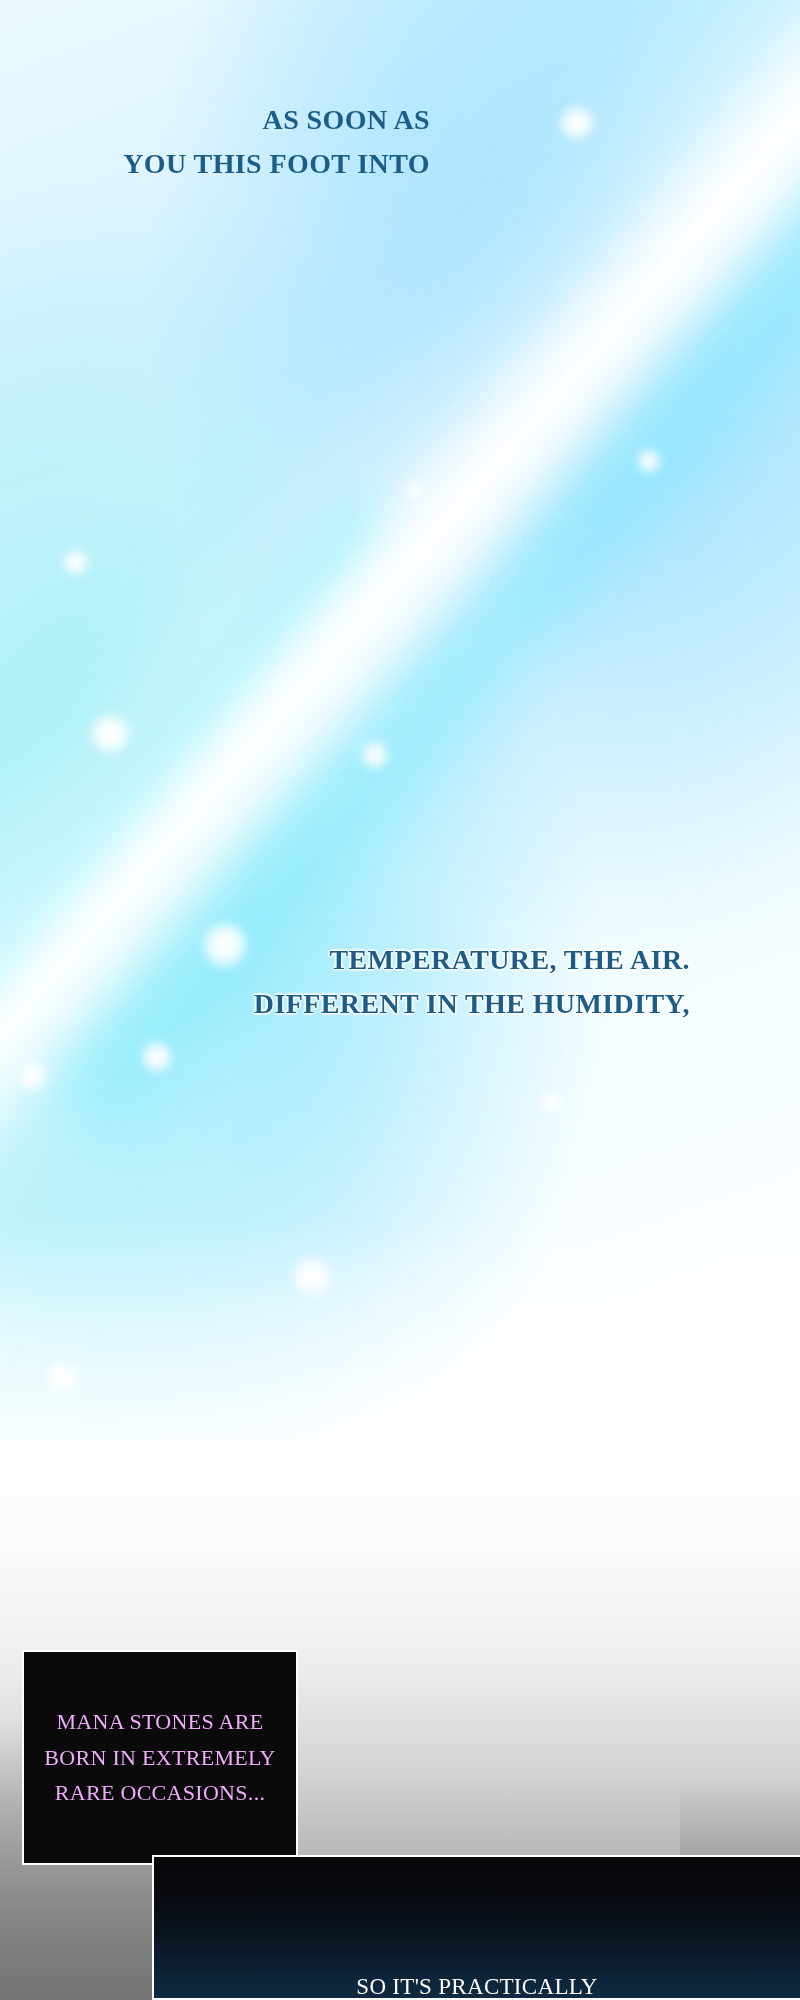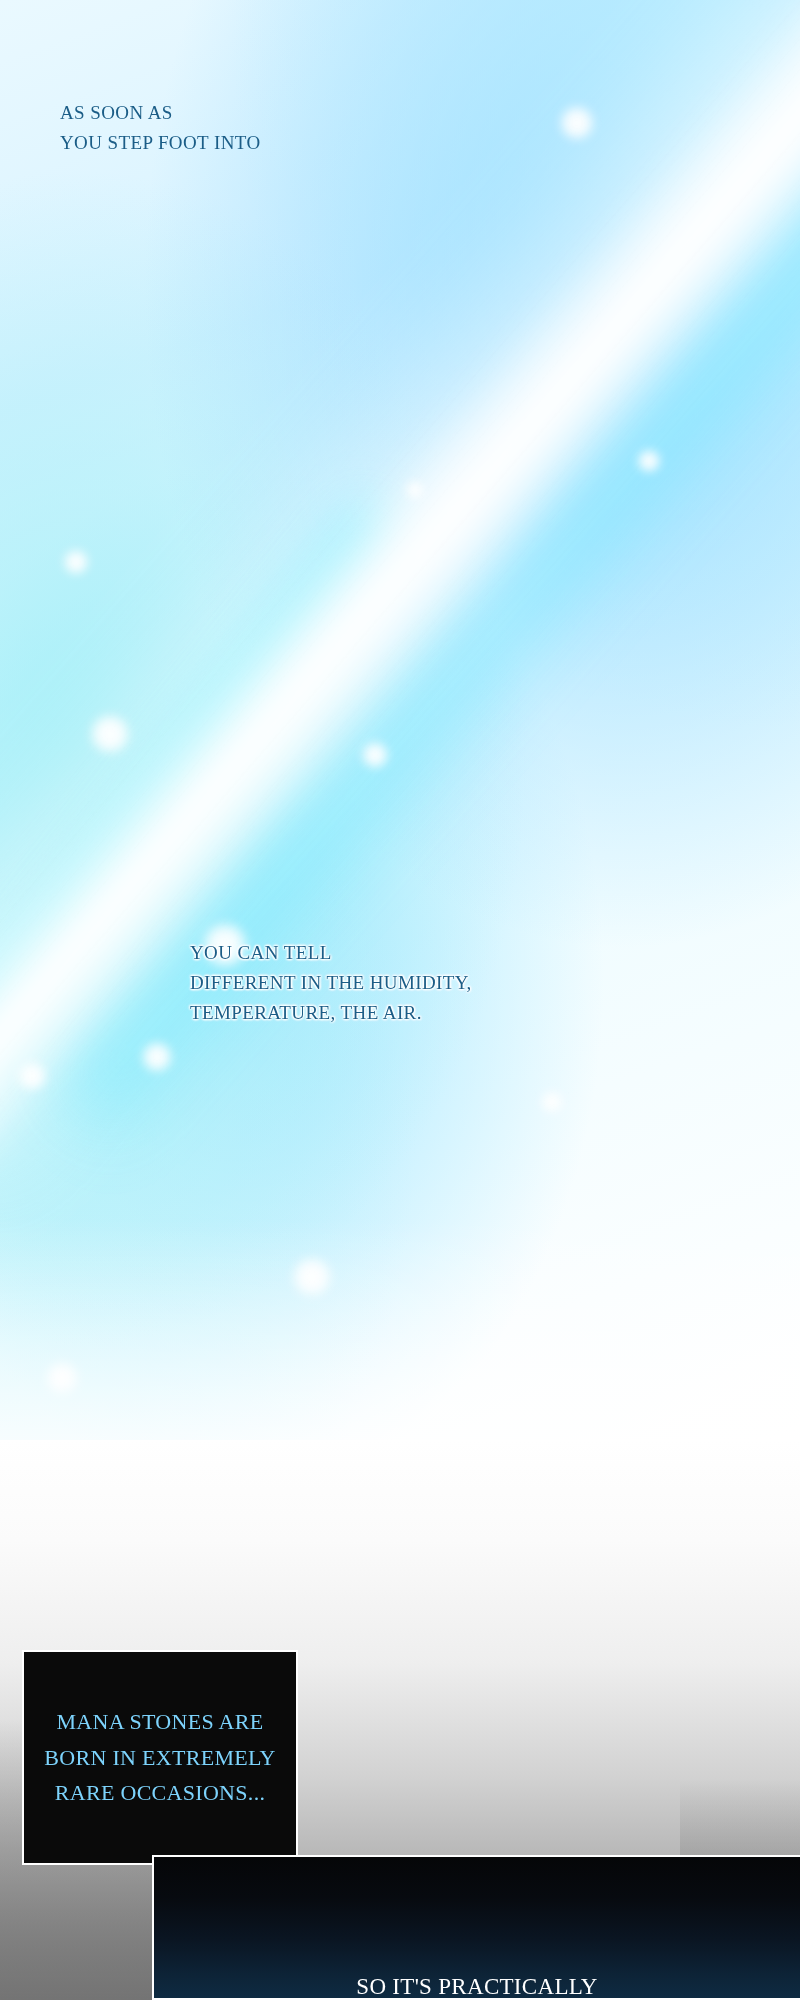--- a/index.html
+++ b/index.html
@@ -102,25 +102,25 @@
     position: absolute;
     border-radius: 50%;
     background: radial-gradient(circle, rgba(255,255,255,1) 0%, rgba(255,255,255,.85) 42%, rgba(255,255,255,0) 72%);
     filter: blur(5px);
   }
 
   
   .caption {
     position: absolute;
     color: #1b5d87;
-    font-size: 19px;
+    font-size: 28px;
     line-height: 1.58;
     letter-spacing: .4px;
-    text-align: left;
-    font-weight: 400;
+    text-align: right;
+    font-weight: 700;
   }
   .caption-1 { left: 60px;  top: 98px;  width: 370px; }
   .caption-2 {
     left: 190px; top: 938px; width: 500px;
     text-shadow:
        0 0 3px #ffffff, 0 0 3px #ffffff,
        1px 1px 2px #ffffff, -1px -1px 2px #ffffff,
        1px -1px 2px #ffffff, -1px 1px 2px #ffffff;
   }
   .caption .line { display: block; white-space: nowrap; }
@@ -166,21 +166,21 @@
     width: 276px;
     height: 215px;
     background: #0a0a0a;
     border: 2px solid #ffffff;
     box-sizing: border-box;
     display: flex;
     align-items: center;
     justify-content: center;
   }
   .panel-upper .ptext {
-    color: #7dd3fc;
+    color: #f0abfc;
     font-size: 22px;
     line-height: 1.62;
     text-align: center;
     letter-spacing: .3px;
   }
 
   .panel-lower {
     position: absolute;
     left: 152px;
     top: 1855px;
@@ -228,27 +228,26 @@
     <div class="bokeh" style="left:16px;  top:1060px; width:32px; height:32px;"></div>
     <div class="bokeh" style="left:290px; top:1255px; width:44px; height:44px;"></div>
     <div class="bokeh" style="left:44px;  top:1360px; width:36px; height:36px;"></div>
     <div class="bokeh" style="left:540px; top:1090px; width:24px; height:24px;"></div>
 
     <div class="fade-bottom"></div>
   </div>
 
   <div class="caption caption-1">
     <span class="line">AS SOON AS</span>
-    <span class="line">YOU STEP FOOT INTO</span>
+    <span class="line">YOU THIS FOOT INTO</span>
   </div>
 
   <div class="caption caption-2">
-    <span class="line">YOU CAN TELL</span>
+    <span class="line">TEMPERATURE, THE AIR.</span>
     <span class="line">DIFFERENT IN THE HUMIDITY,</span>
-    <span class="line">TEMPERATURE, THE AIR.</span>
   </div>
 
   <div class="gray-zone"></div>
   <div class="gray-left-dark"></div>
   <div class="gray-right-dark"></div>
 
   <div class="panel-upper">
     <div class="ptext">
       <span class="line">MANA STONES</span>
       <span class="line">ARE BORN IN</span>

